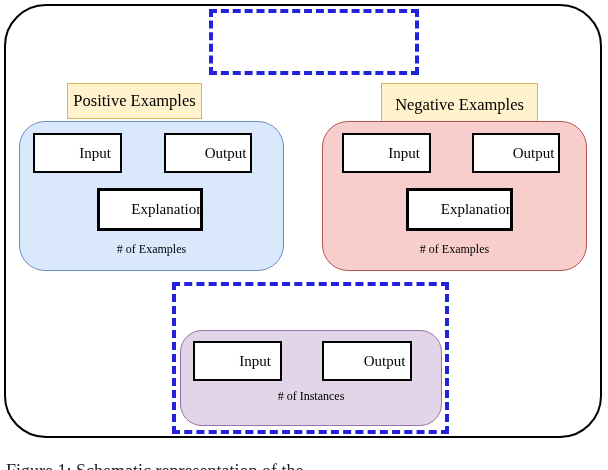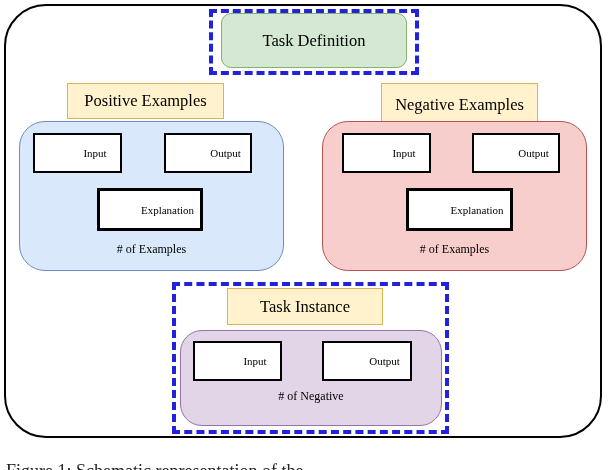--- a/index.html
+++ b/index.html
@@ -30,21 +30,21 @@
     font-size:16.5px;
   }
   .label-yellow {
     position:absolute;
     background:var(--label-fill,#fff2cc);
     border:1.5px solid var(--label-border,#d6b656);
     box-sizing:border-box;
     display:flex; align-items:center; justify-content:center;
     font-size:16.5px;
   }
-  .pos-label { left:67px;  top:83px;  width:157px; height:36px; }
+  .pos-label { left:67px;  top:83px;  width:135px; height:36px; }
   .neg-label { left:381px; top:83px;  width:157px; height:44px; }
   .ti-label  { left:227px; top:288px; width:156px; height:37px; }
 
   .container { position:absolute; box-sizing:border-box; border-radius:26px; }
   .pos-container {
     left:19px; top:121px; width:265px; height:150px;
     background:var(--positive-fill,#dae8fc);
     border:1.5px solid var(--positive-border,#6c8ebf);
   }
   .neg-container {
@@ -56,21 +56,21 @@
     left:180px; top:330px; width:262px; height:96px; border-radius:22px;
     background:var(--instance-fill,#e1d5e7);
     border:1.5px solid var(--instance-border,#9673a6);
   }
 
   .white-box {
     position:absolute; background:var(--inner-box-fill,#fff);
     border:2.5px solid var(--inner-box-border,#000);
     box-sizing:border-box;
     display:flex; align-items:center; justify-content:center;
-    font-size:11px;
+    font-size:15px;
     padding-left:35px;
   }
   .pos-input  { left:33px;  top:133px; width:89px;  height:40px; }
   .pos-output { left:164px; top:133px; width:88px;  height:40px; }
   .pos-expl   { left:97px;  top:188px; width:106px; height:43px; border-width:3px; }
   .neg-input  { left:342px; top:133px; width:89px;  height:40px; }
   .neg-output { left:472px; top:133px; width:88px;  height:40px; }
   .neg-expl   { left:406px; top:188px; width:107px; height:43px; border-width:3px; }
   .ti-input   { left:193px; top:341px; width:89px;  height:40px; }
   .ti-output  { left:322px; top:341px; width:90px;  height:40px; }
@@ -86,38 +86,36 @@
   }
 </style>
 </head>
 <body>
 
 <div class="canvas">
 
   <div class="outer-frame"></div>
 
   <div class="dashed-frame dashed-top"></div>
-  <div class="node-green">Task Definition</div>
 
   <div class="label-yellow pos-label">Positive Examples</div>
   <div class="container pos-container"></div>
   <div class="white-box pos-input">Input</div>
   <div class="white-box pos-output">Output</div>
   <div class="white-box pos-expl">Explanation</div>
   <div class="count pos-count"># of Examples</div>
 
   <div class="label-yellow neg-label">Negative Examples</div>
   <div class="container neg-container"></div>
   <div class="white-box neg-input">Input</div>
   <div class="white-box neg-output">Output</div>
   <div class="white-box neg-expl">Explanation</div>
   <div class="count neg-count"># of Examples</div>
 
   <div class="dashed-frame dashed-bottom"></div>
-  <div class="label-yellow ti-label">Task Instance</div>
   <div class="container ti-container"></div>
   <div class="white-box ti-input">Input</div>
   <div class="white-box ti-output">Output</div>
-  <div class="count ti-count"># of Negative</div>
+  <div class="count ti-count"># of Instances</div>
 
   <div class="caption">Figure 1: Schematic representation of the</div>
 
 </div>
 
 </body></html>

